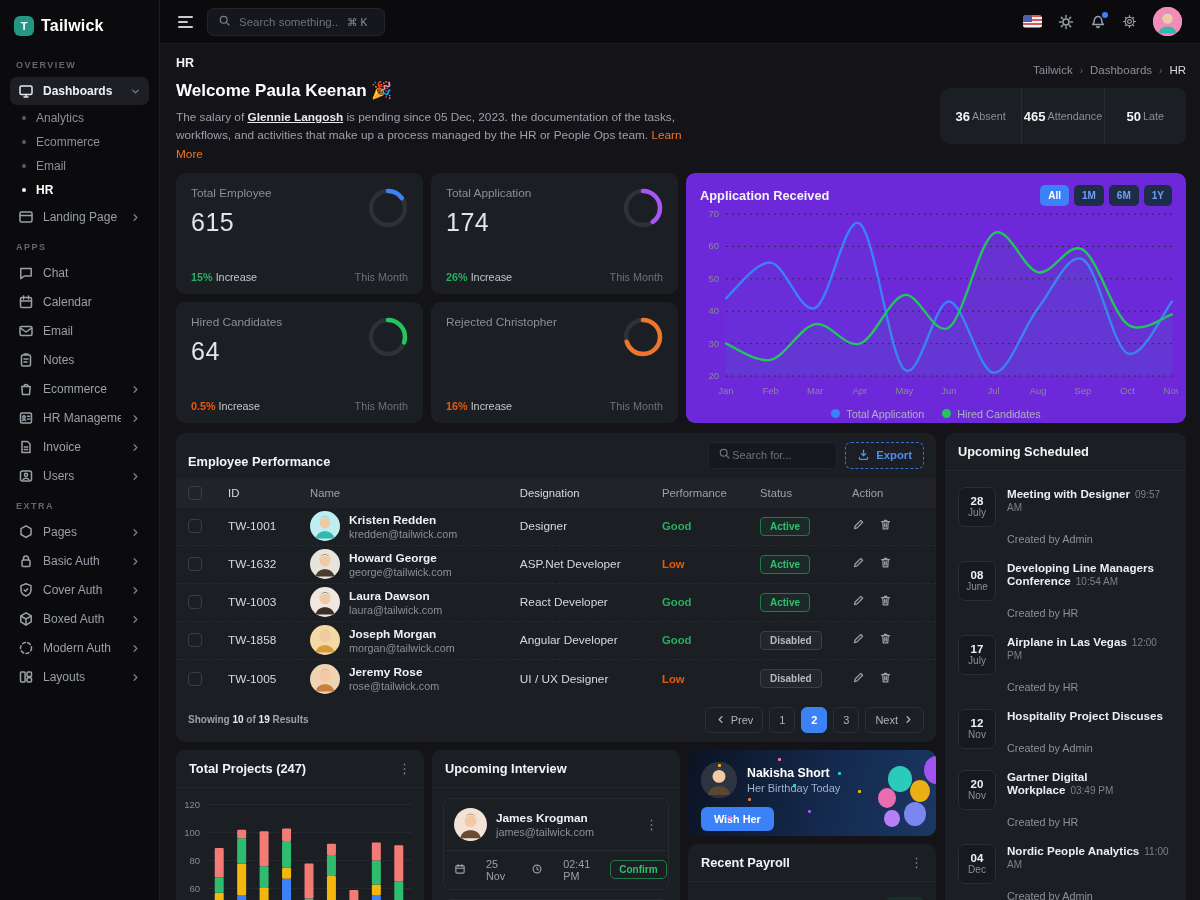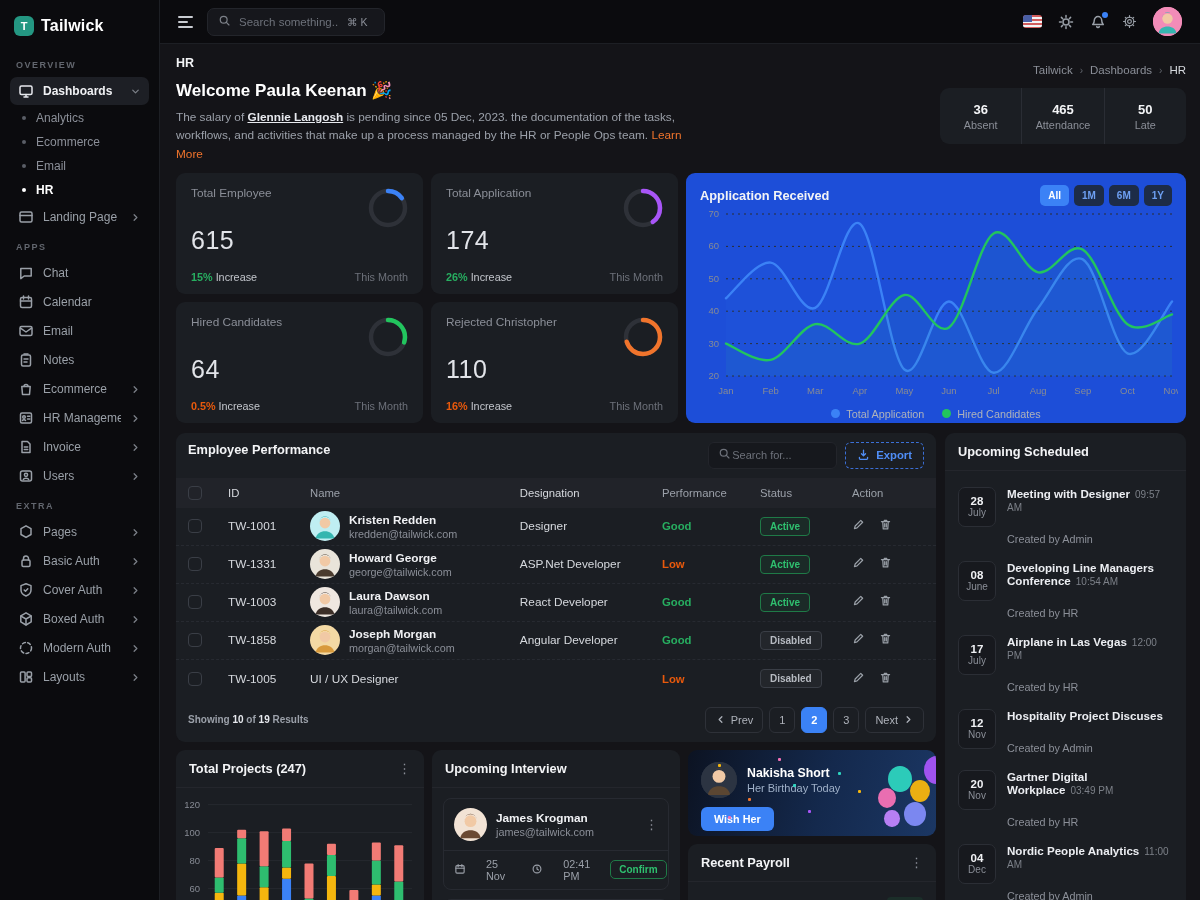--- a/index.html
+++ b/index.html
@@ -56,54 +56,54 @@
   .page-title { font-size:12.5px; font-weight:bold; color:#f3f4f6; }
   .welcome-h { font-size:17px; font-weight:bold; color:#fff; margin-top:10px; }
   .welcome-p { font-size:11.8px; color:#9ba0a9; margin-top:7px; line-height:1.55; max-width:510px; }
   .welcome-p b { color:#e7e9ee; text-decoration:underline; }
   .learn-more { color:#f0742c; cursor:pointer; }
   .head-right { display:flex; flex-direction:column; align-items:flex-end; gap:12px; }
   .breadcrumb { font-size:11.5px; color:#8b8f98; display:flex; gap:7px; align-items:center; margin-top:8px; }
   .breadcrumb .sep { color:#5f636b; font-size:10px; }
   .breadcrumb .last { color:#d6d9de; }
   .quick-stats { background:#1b1e23; border-radius:9px; display:flex; width:246px; height:56px; }
-  .qs-cell { flex:1; display:flex; flex-direction:column; align-items:center; justify-content:center; gap:2px; }
+  .qs-cell { flex:1; display:flex; flex-direction:row; align-items:center; justify-content:center; gap:2px; }
   .qs-cell + .qs-cell { border-left:1px solid #2a2d34; }
   .qs-val { font-size:13px; font-weight:bold; color:#f3f4f6; }
   .qs-lbl { font-size:10.8px; color:#8b8f98; }
 
   .grid-cards { display:grid; grid-template-columns:247px 247px 1fr; grid-template-rows:121px 121px;
     gap:8px; margin-bottom:10px; }
   .stat-card { background:#1b1e23; border-radius:9px; padding:13px 15px; position:relative; }
   .stat-title { font-size:11.8px; color:#8b8f98; }
-  .stat-value { font-size:25px; color:#e2e4e9; margin-top:26px; letter-spacing:.5px; }
+  .stat-value { font-size:25px; color:#e2e4e9; margin-top:8px; letter-spacing:.5px; }
   .stat-foot { position:absolute; left:15px; right:15px; bottom:11px; display:flex; justify-content:space-between;
     font-size:10.8px; }
   .stat-foot .period { color:#6d717a; }
   .stat-foot .chg-lbl { color:#c3c6cc; }
   .stat-donut { position:absolute; top:13px; right:13px; }
 
-  .chart-card { grid-column:3; grid-row:1 / span 2; background:#1d4ed8; border-radius:9px; padding:12px 14px; overflow:hidden; }
+  .chart-card { grid-column:3; grid-row:1 / span 2; background:#6d28d9; border-radius:9px; padding:12px 14px; overflow:hidden; }
   .chart-head { display:flex; justify-content:space-between; align-items:center; }
   .card-title { font-size:12.8px; font-weight:bold; color:#f3f4f6; }
   .range-btns { display:flex; gap:5px; }
   .range-btn { font-size:10px; font-weight:bold; color:#6ea0f2; background:#1d2c47; border:none;
     border-radius:5px; padding:5px 8px; cursor:pointer; }
   .range-btn.active { background:#3b82f6; color:#fff; }
   .legend { display:flex; justify-content:center; gap:18px; margin-top:2px; }
   .legend-item { display:flex; align-items:center; gap:6px; font-size:10.8px; color:#aeb2ba; }
   .legend-dot { width:9px; height:9px; border-radius:50%; }
 
   .mid-grid { display:flex; gap:9px; }
   .mid-left { width:760px; min-width:760px; }
   .mid-right { flex:1; }
 
   
   .table-card { background:#1b1e23; border-radius:9px; overflow:hidden; margin-bottom:8px; }
-  .table-head { display:flex; justify-content:space-between; align-items:flex-start; padding:9px 12px; }
+  .table-head { display:flex; justify-content:space-between; align-items:flex-end; padding:9px 12px; }
   .th-right { display:flex; gap:8px; align-items:center; }
   .tsearch { display:flex; align-items:center; gap:1px; background:#16181d; border:1px solid #23252b;
     border-radius:6px; height:27px; padding:0 9px; color:#6d717a; }
   .tsearch input { background:transparent; border:none; outline:none; color:#aab; font-size:11px; width:95px; }
   .tsearch input::placeholder { color:#6d717a; }
   .export-btn { display:flex; align-items:center; gap:6px; color:#4f8df6; background:transparent;
     border:1px dashed #3b6fd6; border-radius:6px; height:27px; padding:0 11px; font-size:11.3px; font-weight:bold; cursor:pointer; }
   .trow { display:flex; align-items:center; padding:0 12px; }
   .thead-row { background:#212329; height:30px; font-size:11.3px; color:#9ba0a9; }
   .tbody-row { height:38px; border-bottom:1px dashed #272a31; font-size:11.8px; }
@@ -538,21 +538,20 @@
                 <circle cx="22" cy="22" r="17" fill="none" stroke="#2e3138" stroke-width="4.5"></circle>
                 <circle cx="22" cy="22" r="17" fill="none" stroke="#22c55e" stroke-width="4.5" stroke-linecap="round" stroke-dasharray="32.04424506661589 74.76990515543707" transform="rotate(-90 22 22)"></circle>
               </svg></span>
     <div class="stat-foot">
               <span><b style="color:#e8590c">0.5%</b> <span class="chg-lbl">Increase</span></span>
               <span class="period">This Month</span>
             </div>
   </div>
           <div class="stat-card">
     <div class="stat-title">Rejected Christopher</div>
-    <div class="stat-value">110</div>
     <span class="stat-donut"><svg width="44" height="44" viewBox="0 0 44 44">
                 <circle cx="22" cy="22" r="17" fill="none" stroke="#2e3138" stroke-width="4.5"></circle>
                 <circle cx="22" cy="22" r="17" fill="none" stroke="#f0742c" stroke-width="4.5" stroke-linecap="round" stroke-dasharray="74.76990515543709 32.044245066615886" transform="rotate(-90 22 22)"></circle>
               </svg></span>
     <div class="stat-foot">
               <span><b style="color:#e8590c">16%</b> <span class="chg-lbl">Increase</span></span>
               <span class="period">This Month</span>
             </div>
   </div>
           <div class="chart-card">
@@ -664,21 +663,21 @@
       <span><svg width="13" height="13" viewBox="0 0 16 16" fill="none" stroke="currentColor" stroke-width="1.5" stroke-linecap="round" stroke-linejoin="round">
                         <path d="M3 4.5h10M6.5 4.5V3h3v1.5M4.6 4.5l.6 9h5.6l.6-9"></path>
                         <path d="M7 7v4M9 7v4"></path>
                       </svg></span>
     </span>
   </div>
                 <div class="trow tbody-row">
     <span class="col-check">
                     <span class="checkbox"></span>
                   </span>
-    <span class="col-id">TW-1331</span>
+    <span class="col-id">TW-1632</span>
     <span class="col-name">
       <span class="avatar" style="width:30px;height:30px">
                       <svg width="100%" height="100%" viewBox="0 0 24 24">
                         <rect width="24" height="24" fill="#e9e4da"></rect>
                         <circle cx="12" cy="9.6" r="4.3" fill="#f1c9a5"></circle>
                         <path d="M7.6 8.6a4.4 4.4 0 0 1 8.8 0c0-1-.6-4.1-4.4-4.1S7.6 7.6 7.6 8.6z" fill="#4a3b2e"></path>
                         <path d="M4.5 22c.8-4.2 4-5.8 7.5-5.8s6.7 1.6 7.5 5.8z" fill="#4a3b2e"></path>
                       </svg>
                     </span>
       <span class="nm">
@@ -761,20 +760,34 @@
                         <path d="M3 4.5h10M6.5 4.5V3h3v1.5M4.6 4.5l.6 9h5.6l.6-9"></path>
                         <path d="M7 7v4M9 7v4"></path>
                       </svg></span>
     </span>
   </div>
                 <div class="trow tbody-row">
     <span class="col-check">
                     <span class="checkbox"></span>
                   </span>
     <span class="col-id">TW-1005</span>
+    <span class="col-name">
+      <span class="avatar" style="width:30px;height:30px">
+                      <svg width="100%" height="100%" viewBox="0 0 24 24">
+                        <rect width="24" height="24" fill="#f0d3b0"></rect>
+                        <circle cx="12" cy="9.6" r="4.3" fill="#f1c9a5"></circle>
+                        <path d="M7.6 8.6a4.4 4.4 0 0 1 8.8 0c0-1-.6-4.1-4.4-4.1S7.6 7.6 7.6 8.6z" fill="#c9803a"></path>
+                        <path d="M4.5 22c.8-4.2 4-5.8 7.5-5.8s6.7 1.6 7.5 5.8z" fill="#c9803a"></path>
+                      </svg>
+                    </span>
+      <span class="nm">
+                      <div class="n1">Jeremy Rose</div>
+                      <div class="n2">rose@tailwick.com</div>
+                    </span>
+    </span>
     <span class="col-desig">UI / UX Designer</span>
     <span class="col-perf perf-orange">Low</span>
     <span class="col-status"><span class="badge Disabled">Disabled</span></span>
     <span class="col-action">
       <span><svg width="13" height="13" viewBox="0 0 16 16" fill="none" stroke="currentColor" stroke-width="1.5" stroke-linecap="round" stroke-linejoin="round">
                         <path d="M3 13l.9-3.2L10.8 2.9l2.3 2.3L6.2 12.1z"></path>
                       </svg></span>
       <span><svg width="13" height="13" viewBox="0 0 16 16" fill="none" stroke="currentColor" stroke-width="1.5" stroke-linecap="round" stroke-linejoin="round">
                         <path d="M3 4.5h10M6.5 4.5V3h3v1.5M4.6 4.5l.6 9h5.6l.6-9"></path>
                         <path d="M7 7v4M9 7v4"></path>

